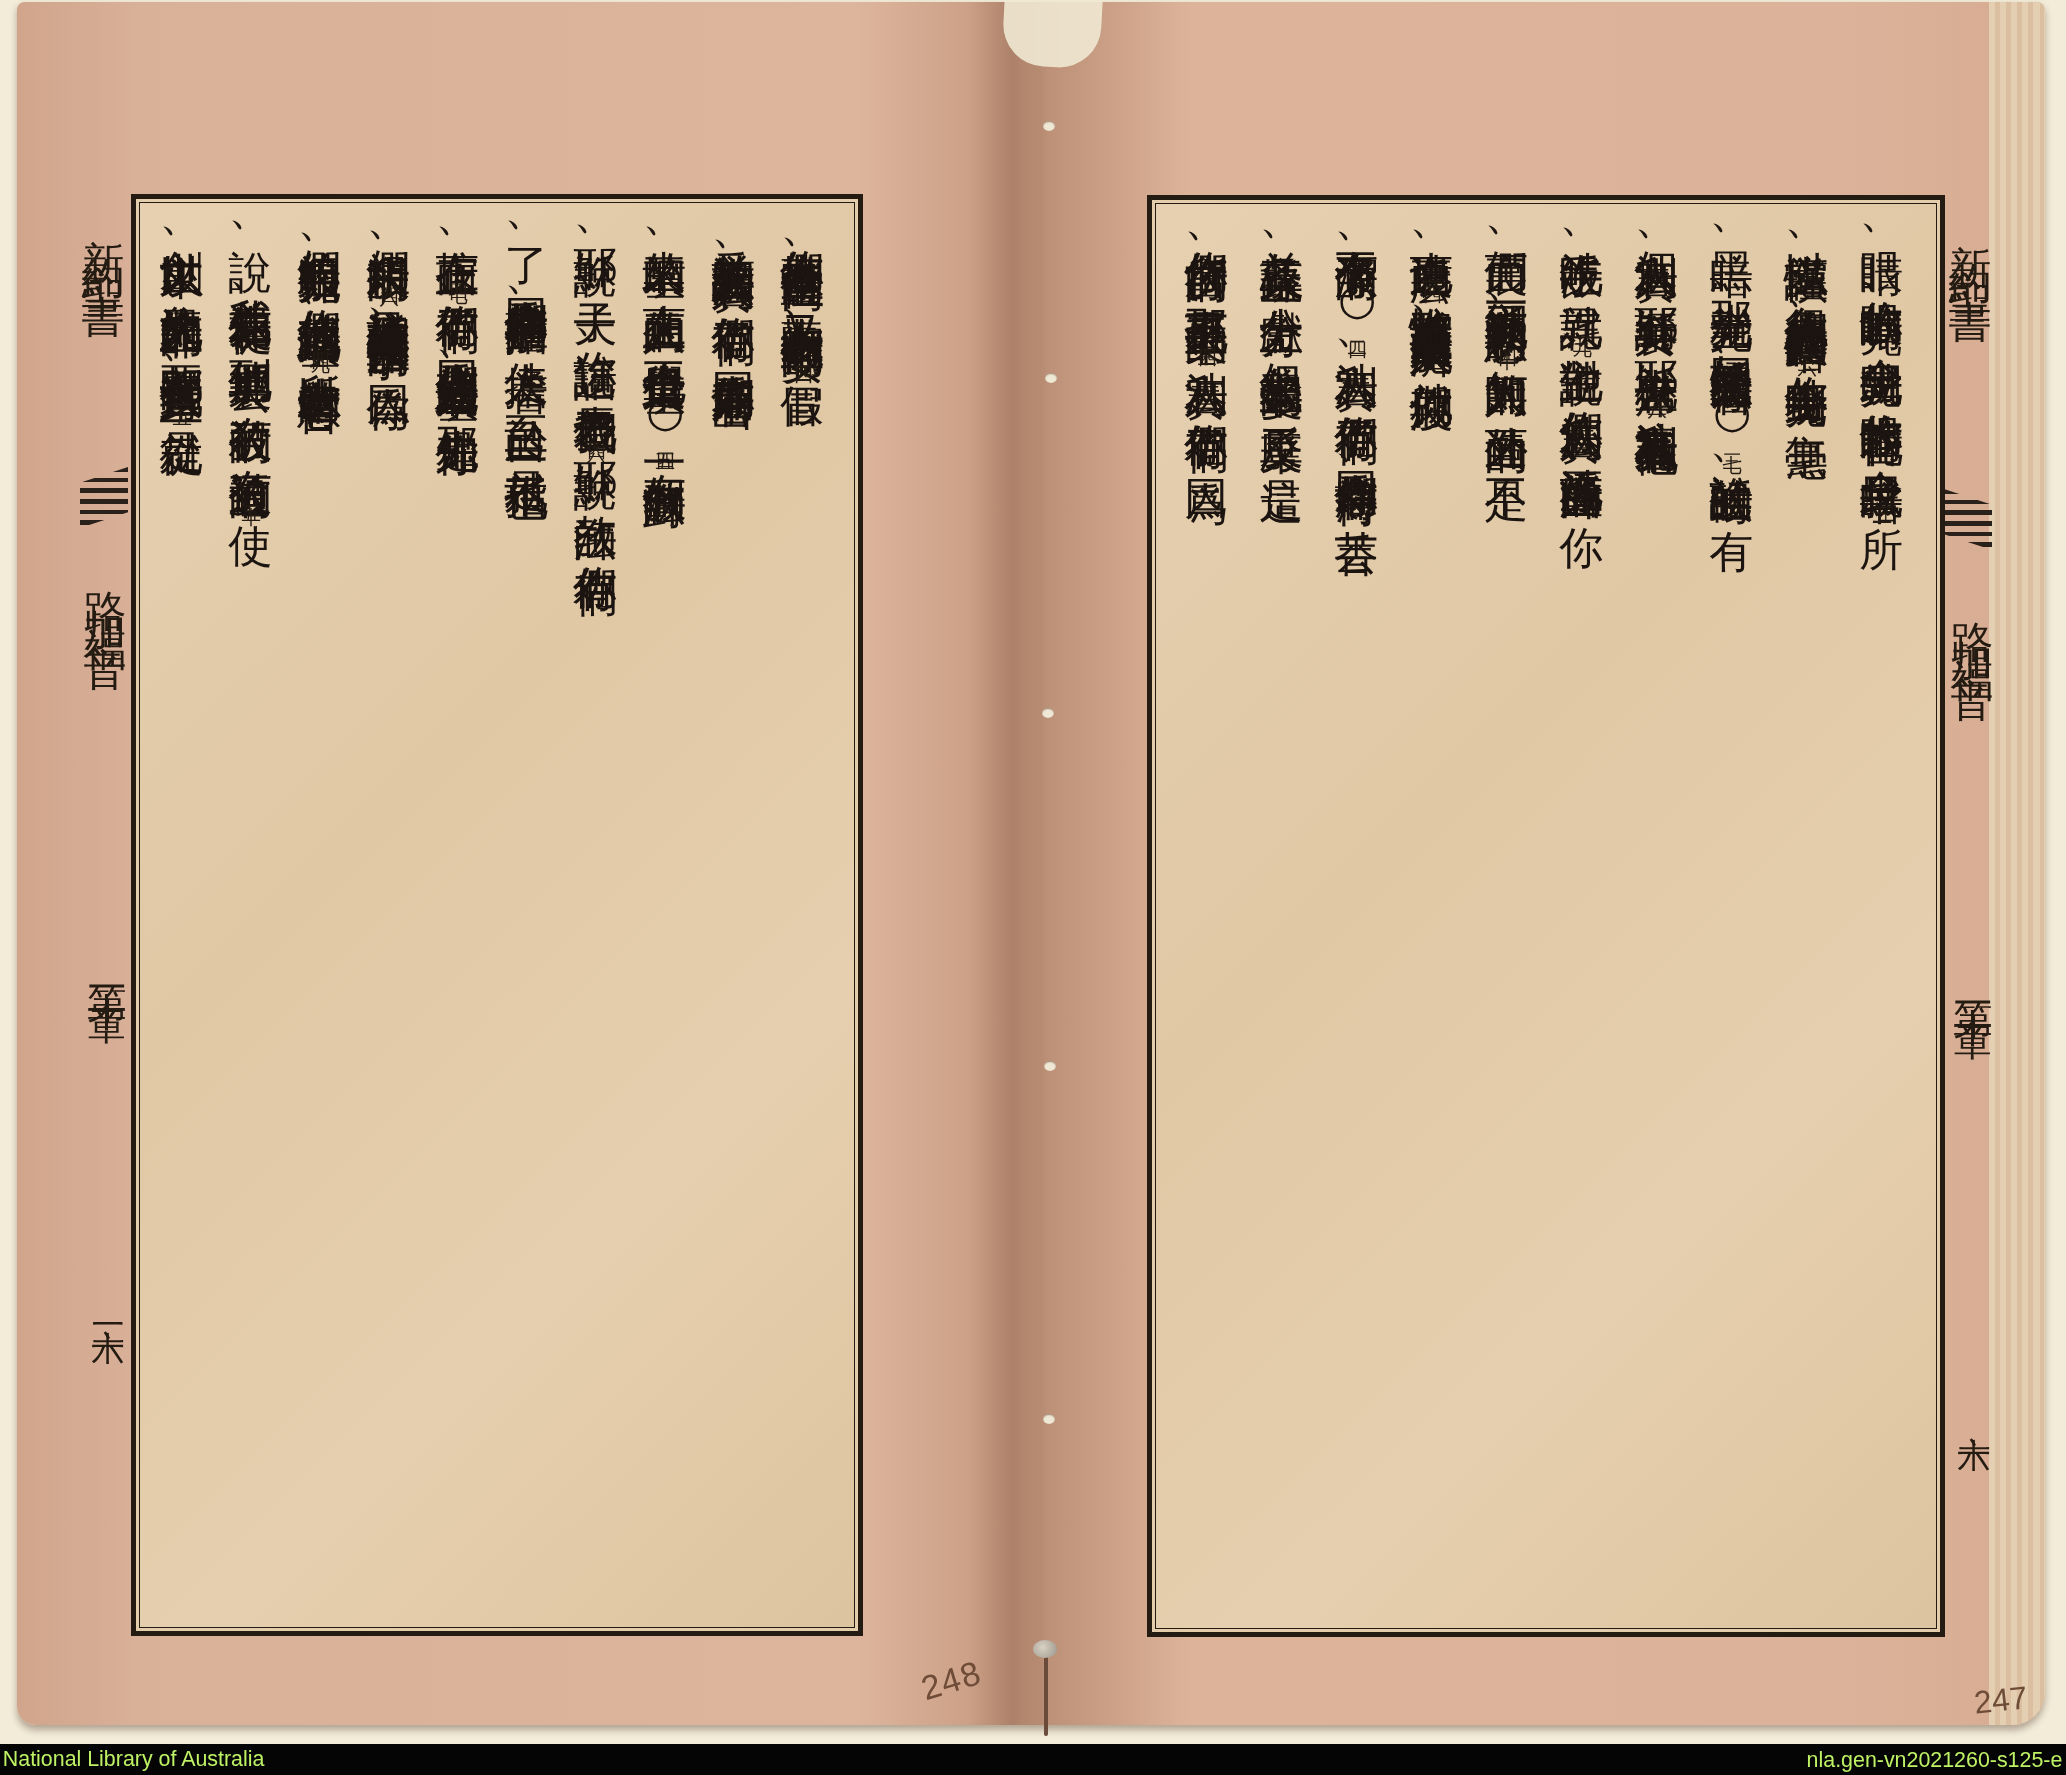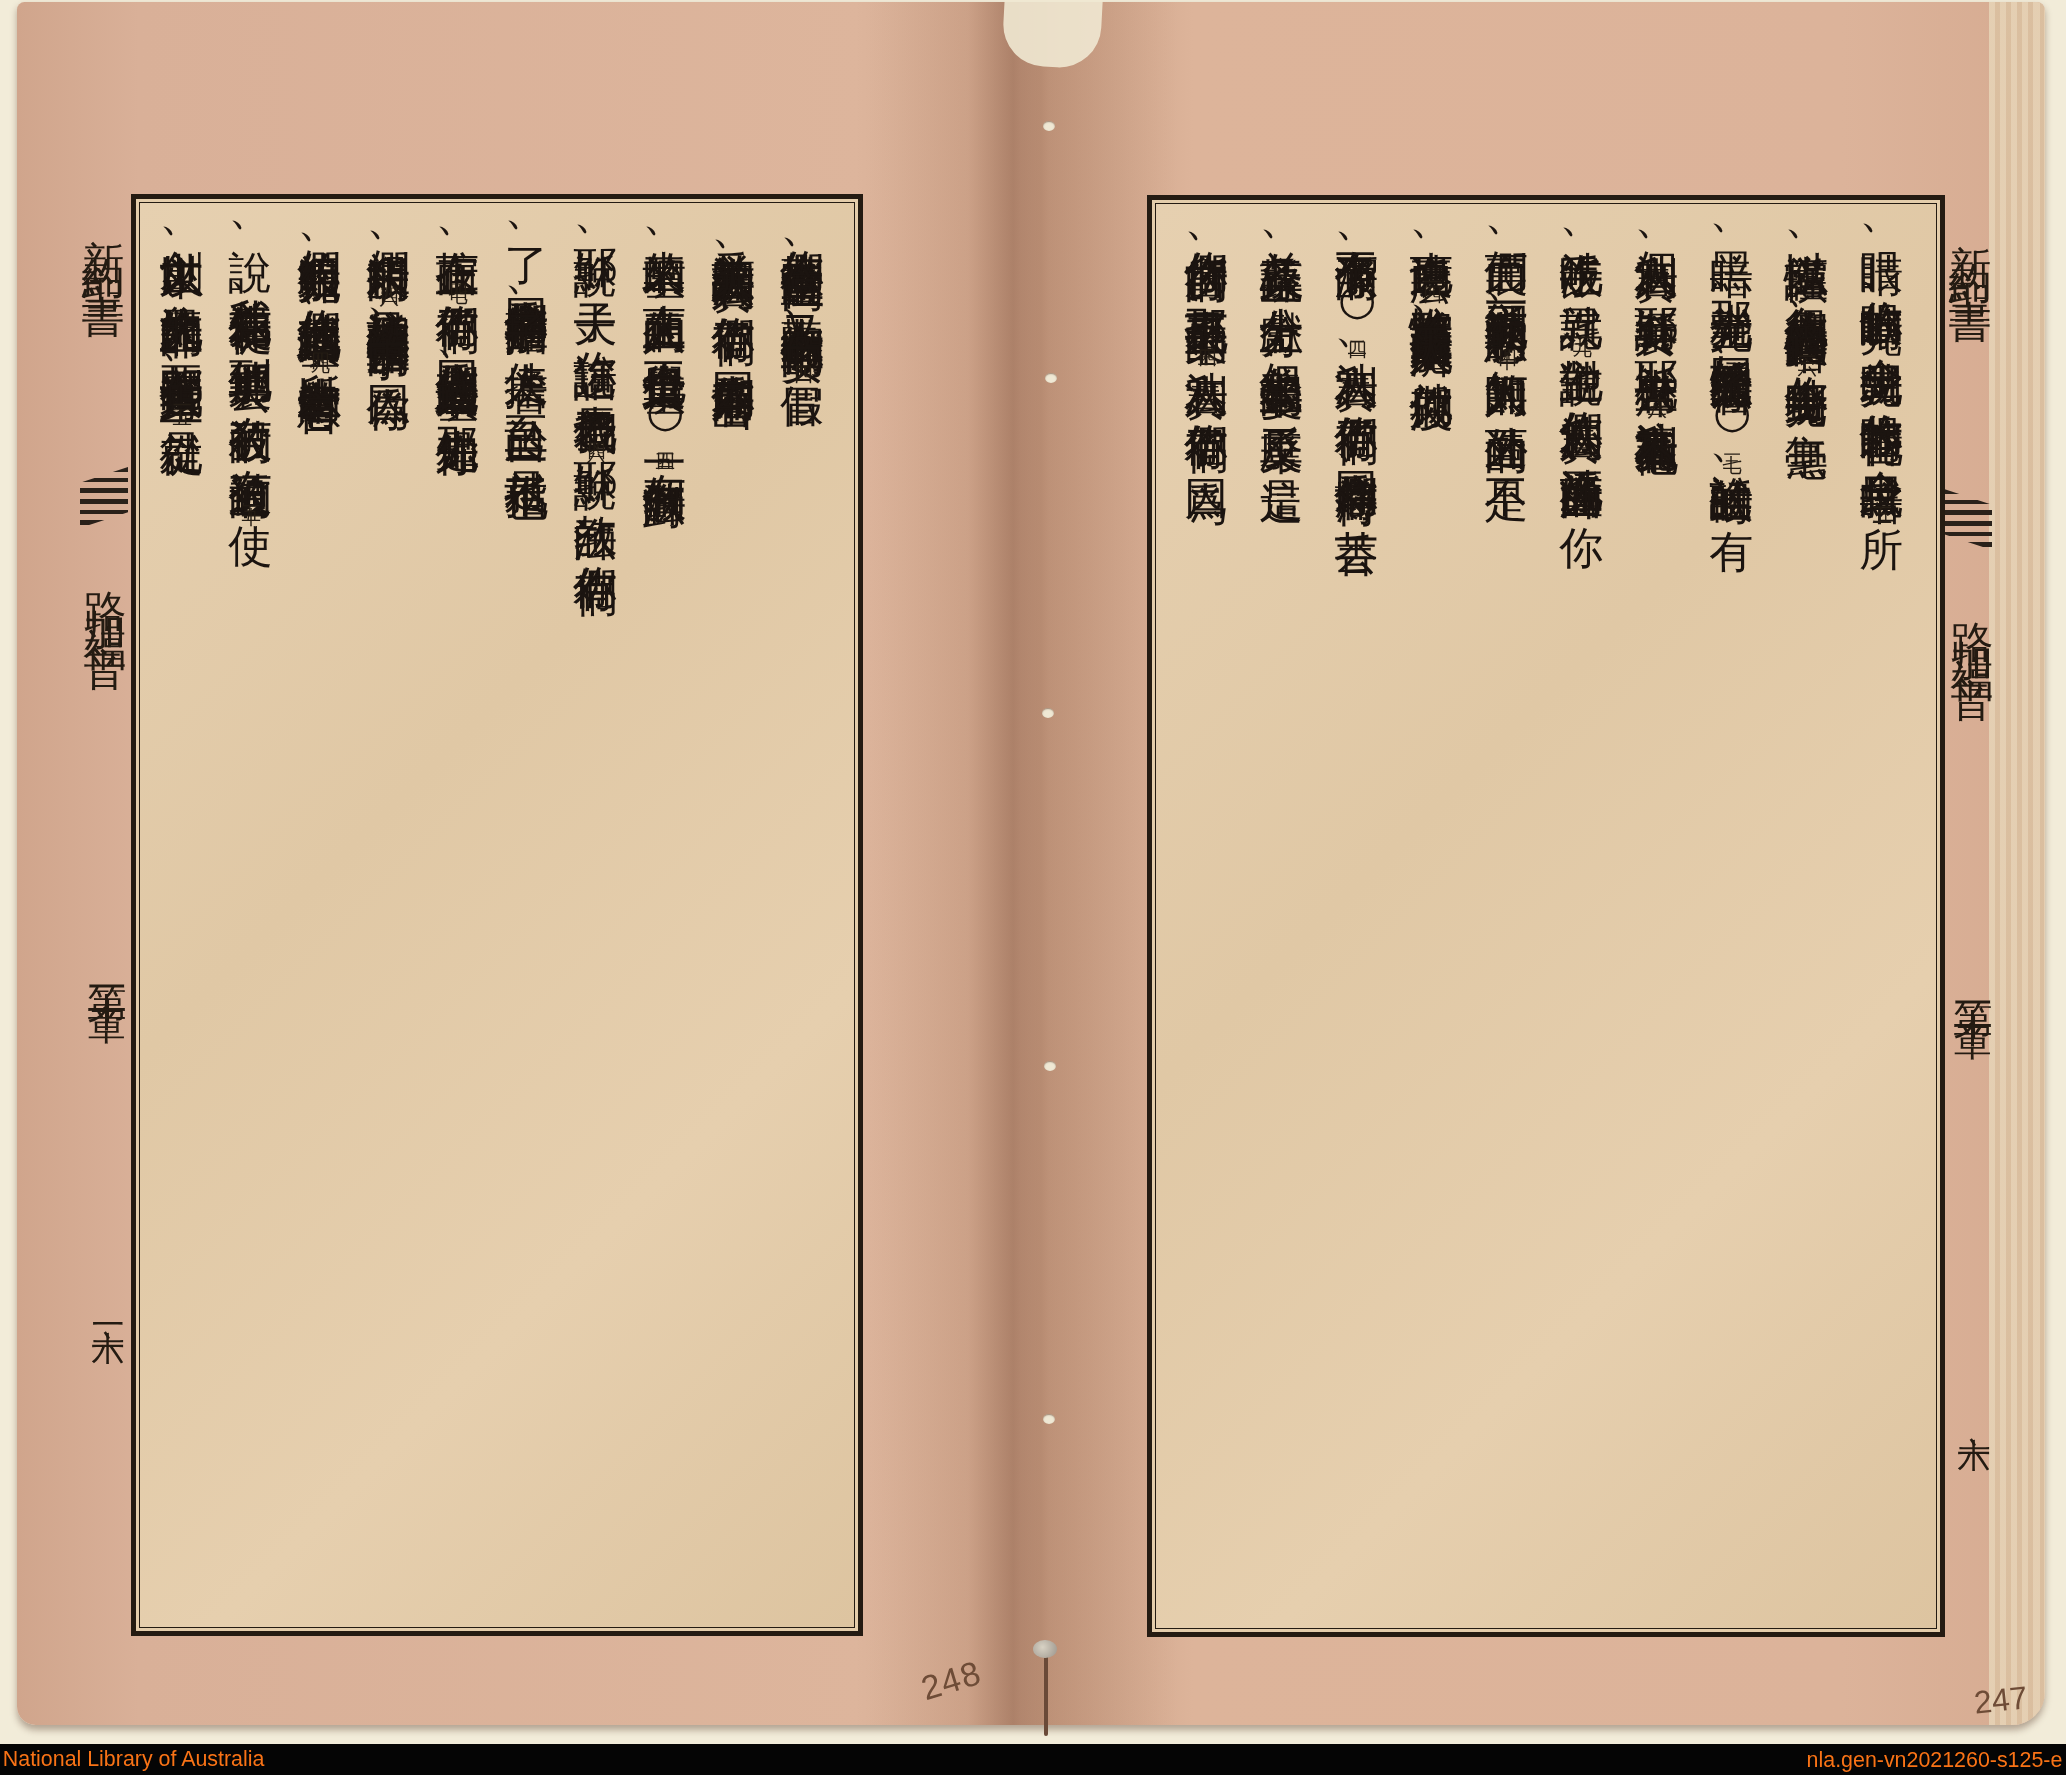--- a/index.html
+++ b/index.html
@@ -43,21 +43,21 @@
   
   #lm-book{left:75px;top:205px;}   #lm-section{left:77px;top:556px;}
   #lm-chapter{left:80px;top:954px;} #lm-folio{left:85px;top:1303px;}
   #rm-book{left:1942px;top:210px;}  #rm-section{left:1944px;top:587px;}
   #rm-chapter{left:1946px;top:970px;} #rm-folio{left:1951px;top:1410px;}
   
   .pencil{position:absolute;font-family:"Liberation Sans",sans-serif;color:#6e4c37;}
   #hw-left{left:921px;top:1661px;font-size:34px;transform:rotate(-17deg);letter-spacing:1.4px;}
   #hw-right{left:1974px;top:1682px;font-size:32px;transform:rotate(-6deg);}
   
-  #footer{position:absolute;left:0;bottom:0;width:100%;height:31px;background:#050505;color:#f97316;
+  #footer{position:absolute;left:0;bottom:0;width:100%;height:31px;background:#050505;color:#bef264;
         font-family:"Liberation Sans",sans-serif;font-size:21.4px;}
   #footer .lib{position:absolute;left:2.8px;top:2.8px;}
   #footer .ref{position:absolute;right:3.7px;top:3.7px;text-align:center;}
 </style>
 </head>
 <body>
 
 <div id="canvas">
 
   <div id="book">

